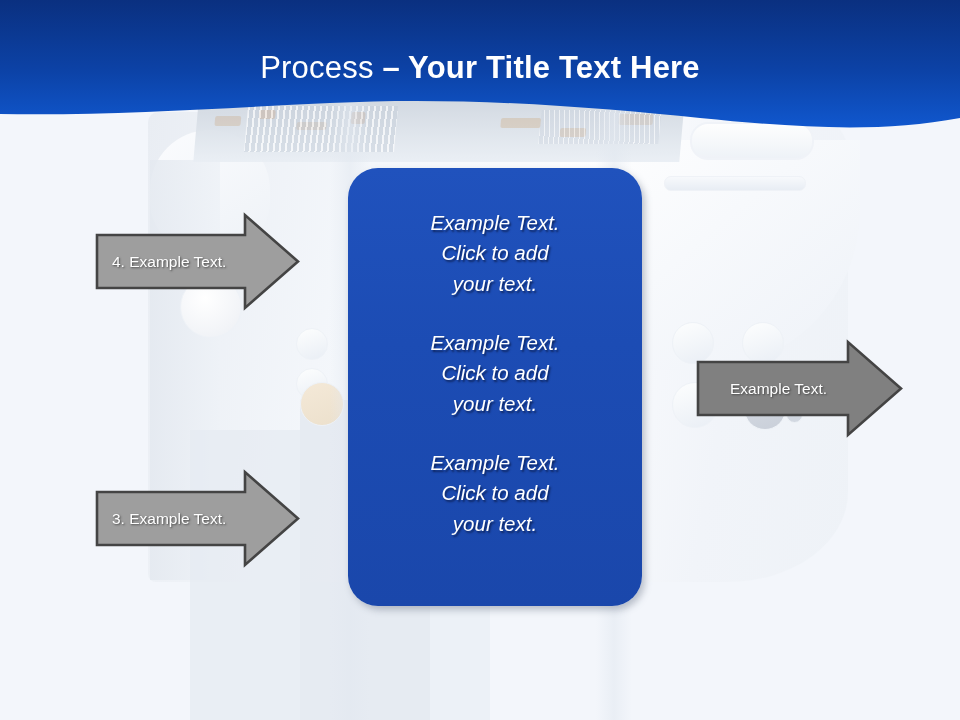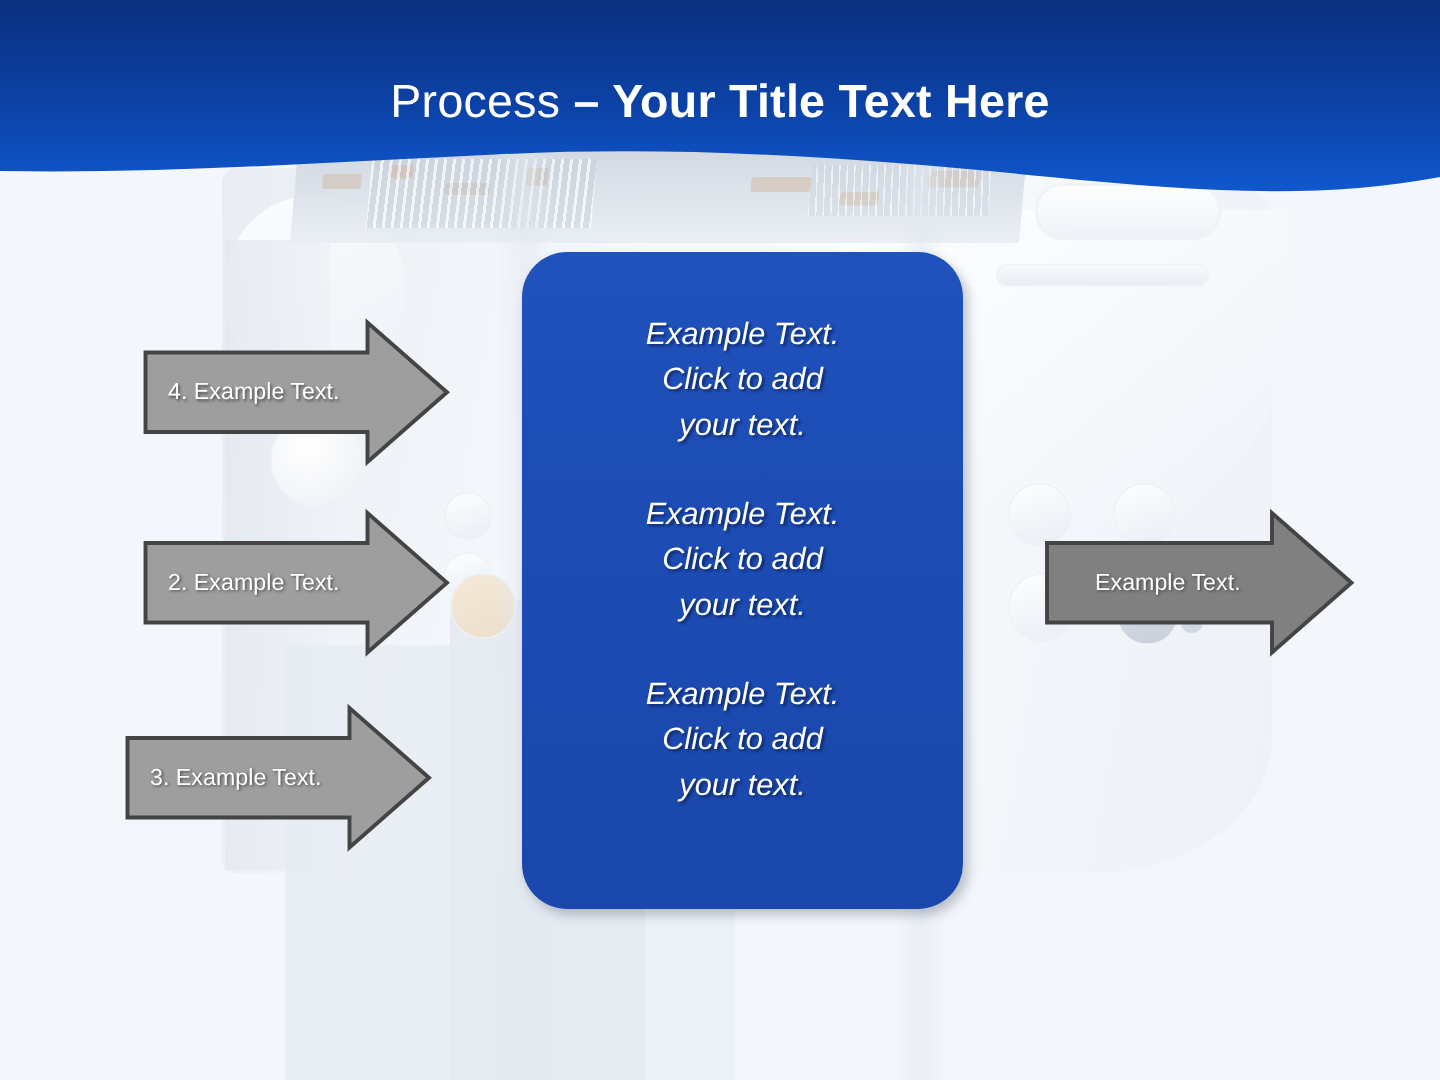--- a/index.html
+++ b/index.html
@@ -184,28 +184,22 @@
     <span class="t-bold">Process</span><span class="t-reg"> – Your Title Text Here</span>
   </div>
 
   <div class="arrow left" style="left:95px;top:213px;width:205px;height:97px;">
     <svg width="205" height="97" viewBox="0 0 205 97">
       <path d="M2,22 L150,22 L150,2 L203,48.5 L150,95 L150,75 L2,75 Z" fill="#9E9E9E" stroke="#444444" stroke-width="2.6" stroke-linejoin="miter"></path>
     </svg>
     <div class="lbl">4. Example Text.</div>
   </div>
 
-  <div class="arrow left" style="left:95px;top:340px;width:205px;height:97px;">
-    <svg width="205" height="97" viewBox="0 0 205 97">
-      <path d="M2,22 L150,22 L150,2 L203,48.5 L150,95 L150,75 L2,75 Z" fill="#9E9E9E" stroke="#444444" stroke-width="2.6" stroke-linejoin="miter"></path>
-    </svg>
-    <div class="lbl">2. Example Text.</div>
-  </div>
-
-  <div class="arrow left" style="left:83px;top:470px;width:205px;height:97px;">
+
+  <div class="arrow left" style="left:95px;top:470px;width:205px;height:97px;">
     <svg width="205" height="97" viewBox="0 0 205 97">
       <path d="M2,22 L150,22 L150,2 L203,48.5 L150,95 L150,75 L2,75 Z" fill="#9E9E9E" stroke="#444444" stroke-width="2.6" stroke-linejoin="miter"></path>
     </svg>
     <div class="lbl">3. Example Text.</div>
   </div>
 
   <div class="bluebox">
     <div class="blk">
       <span>Example Text.</span><br>
       <span>Click  to add</span><br>

